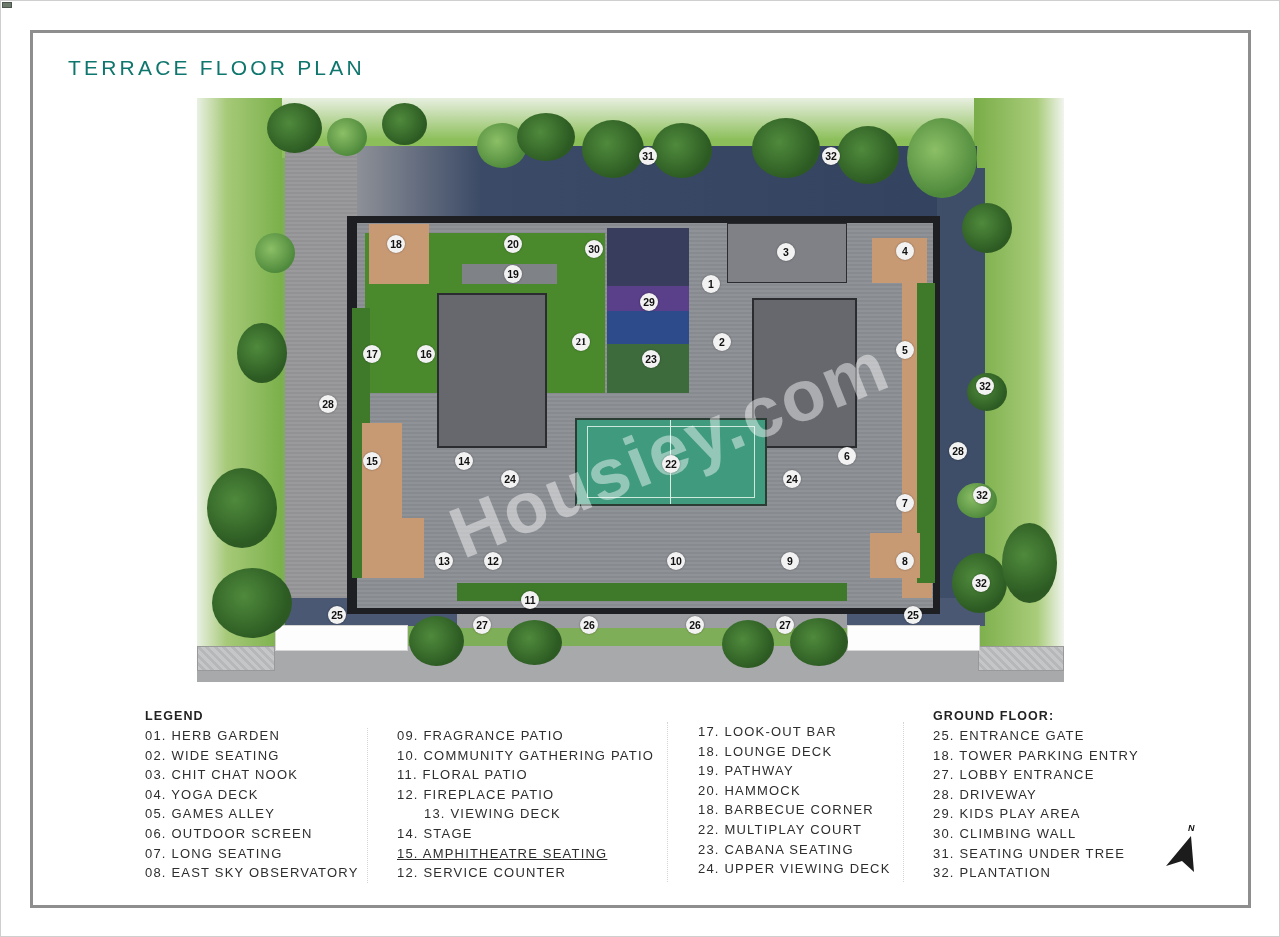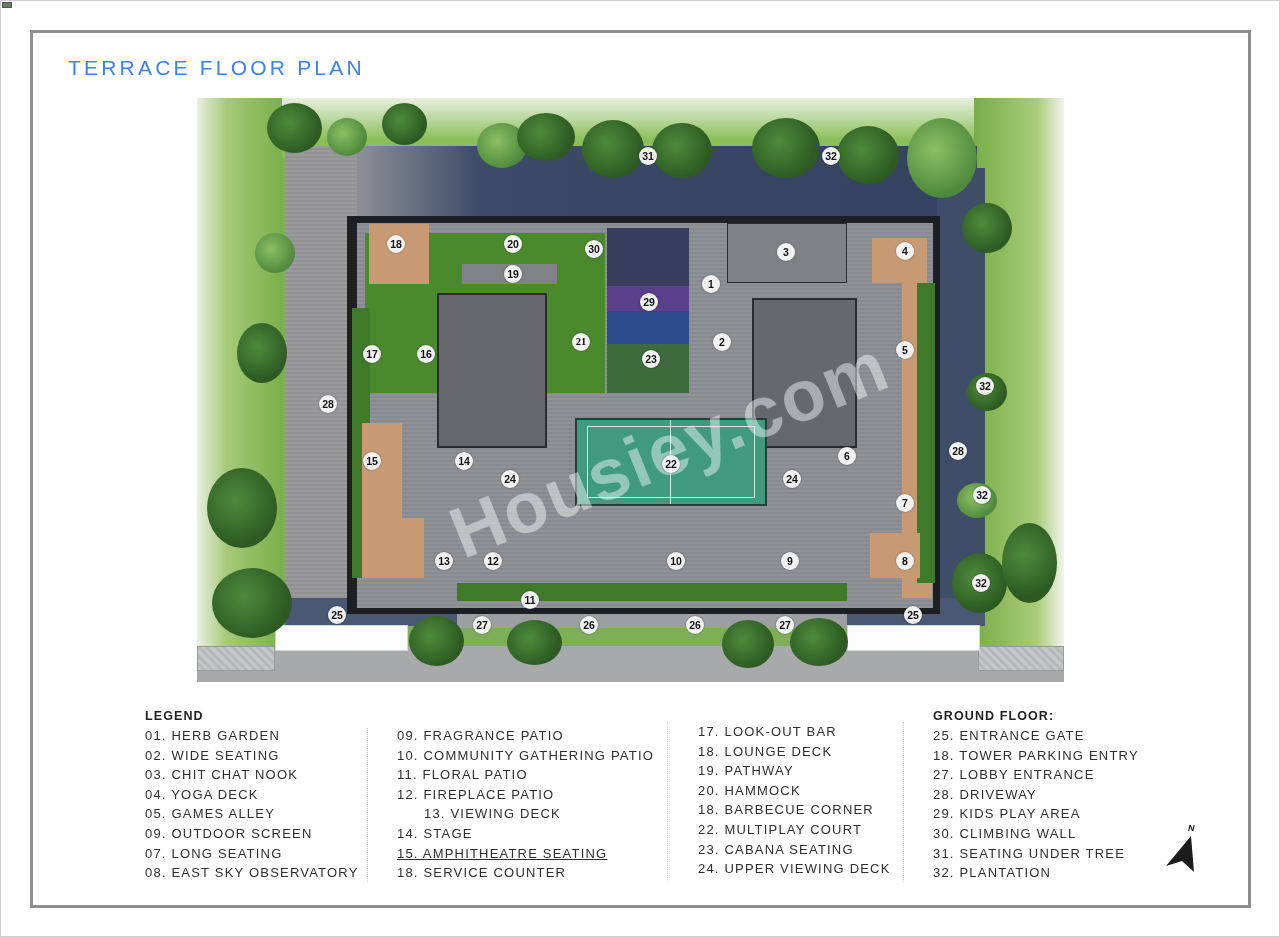--- a/index.html
+++ b/index.html
@@ -4,21 +4,21 @@
 <style>
   * { box-sizing: border-box; margin: 0; padding: 0; }
   html, body { width: 1280px; height: 937px; background: #ffffff; overflow: hidden; }
   body { position: relative; font-family: "Liberation Sans", "DejaVu Sans", sans-serif; color: #333; }
 
   .outer-edge { position: absolute; left: 0; top: 0; width: 1280px; height: 937px; border: 1px solid #cfcfcf; }
   .corner-icon { position: absolute; left: 2px; top: 2px; width: 10px; height: 6px; background: #6b7a6a; border: 1px solid #4c564c; }
 
   .frame { position: absolute; left: 30px; top: 30px; width: 1221px; height: 878px; border: 3px solid #8e8e8e; background: #fff; }
 
-  .title { position: absolute; left: 68px; top: 56px; font-size: 21px; letter-spacing: 3.2px; color: #3b82f6; font-weight: normal; }
+  .title { position: absolute; left: 68px; top: 56px; font-size: 21px; letter-spacing: 3.2px; color: #0f766e; font-weight: normal; }
 
   
   .map { position: absolute; left: 197px; top: 98px; width: 867px; height: 584px; overflow: hidden; background: #7fae58; }
   .map .lawn-top { position:absolute; left:0; top:0; width:867px; height:60px; background: linear-gradient(#e8efe0, #8cbf5a 70%); }
   .map .lawn-left { position:absolute; left:0; top:0; width:85px; height:584px; background: linear-gradient(90deg,#e9f0e2 0%, #a6c978 35%, #7ab04a 100%); }
   .map .lawn-right { position:absolute; right:0; top:0; width:90px; height:584px; background: linear-gradient(270deg,#f1f4ee 0%, #a9cc7a 30%, #79ad48 100%); }
   .map .road-bottom { position:absolute; left:0; top:548px; width:867px; height:36px; background:#a8a9ab; }
   .map .paver-left { position:absolute; left:0; top:548px; width:78px; height:25px; background: repeating-linear-gradient(45deg,#c4c6c8 0 3px,#b5b7b9 3px 6px); border:1px solid #999; }
   .map .paver-right { position:absolute; right:0; top:548px; width:86px; height:25px; background: repeating-linear-gradient(45deg,#c4c6c8 0 3px,#b5b7b9 3px 6px); border:1px solid #999; }
 
@@ -189,34 +189,34 @@
 </div>
 
 <div class="legend-heading" style="left:145px;top:709px">LEGEND</div>
 
 <div id="legend-col1">
     <div class="legend-item" style="left: 145px; top: 728px;">01. HERB GARDEN</div>
     <div class="legend-item" style="left: 145px; top: 747.6px;">02. WIDE SEATING</div>
     <div class="legend-item" style="left: 145px; top: 767.2px;">03. CHIT CHAT NOOK</div>
     <div class="legend-item" style="left: 145px; top: 786.8px;">04. YOGA DECK</div>
     <div class="legend-item" style="left: 145px; top: 806.4px;">05. GAMES ALLEY</div>
-    <div class="legend-item" style="left: 145px; top: 826px;">09. OUTDOOR SCREEN</div>
+    <div class="legend-item" style="left: 145px; top: 826px;">06. OUTDOOR SCREEN</div>
     <div class="legend-item" style="left: 145px; top: 845.6px;">07. LONG SEATING</div>
     <div class="legend-item" style="left: 145px; top: 865.2px;">08. EAST SKY OBSERVATORY</div>
   </div>
 <div class="col-divider" style="left:367px;top:728px;height:155px"></div>
 <div id="legend-col2">
     <div class="legend-item" style="left: 397px; top: 728px;">09. FRAGRANCE PATIO</div>
     <div class="legend-item" style="left: 397px; top: 747.6px;">10. COMMUNITY GATHERING PATIO</div>
     <div class="legend-item" style="left: 397px; top: 767.2px;">11. FLORAL PATIO</div>
     <div class="legend-item" style="left: 397px; top: 786.8px;">12. FIREPLACE PATIO</div>
     <div class="legend-item" style="left: 397px; top: 806.4px; margin-left: 27px;">13. VIEWING DECK</div>
     <div class="legend-item" style="left: 397px; top: 826px;">14. STAGE</div>
     <div class="legend-item" style="left: 397px; top: 845.6px; text-decoration: underline;">15. AMPHITHEATRE SEATING</div>
-    <div class="legend-item" style="left: 397px; top: 865.2px;">18. SERVICE COUNTER</div>
+    <div class="legend-item" style="left: 397px; top: 865.2px;">12. SERVICE COUNTER</div>
   </div>
 <div class="col-divider" style="left:667px;top:722px;height:160px"></div>
 <div id="legend-col3">
     <div class="legend-item" style="left: 698px; top: 724px;">17. LOOK-OUT BAR</div>
     <div class="legend-item" style="left: 698px; top: 743.6px;">18. LOUNGE DECK</div>
     <div class="legend-item" style="left: 698px; top: 763.2px;">19. PATHWAY</div>
     <div class="legend-item" style="left: 698px; top: 782.8px;">20. HAMMOCK</div>
     <div class="legend-item" style="left: 698px; top: 802.4px;">18. BARBECUE CORNER</div>
     <div class="legend-item" style="left: 698px; top: 822px;">22. MULTIPLAY COURT</div>
     <div class="legend-item" style="left: 698px; top: 841.6px;">23. CABANA SEATING</div>

